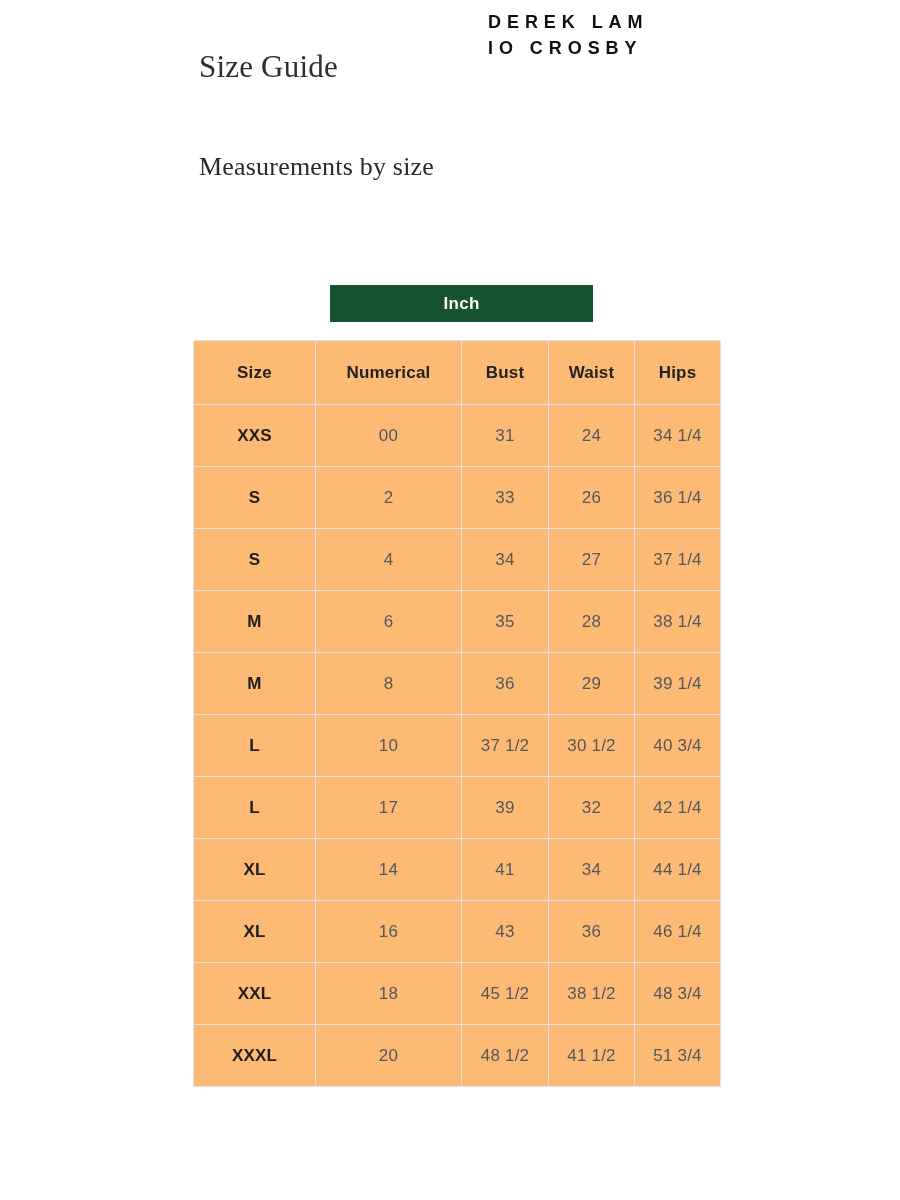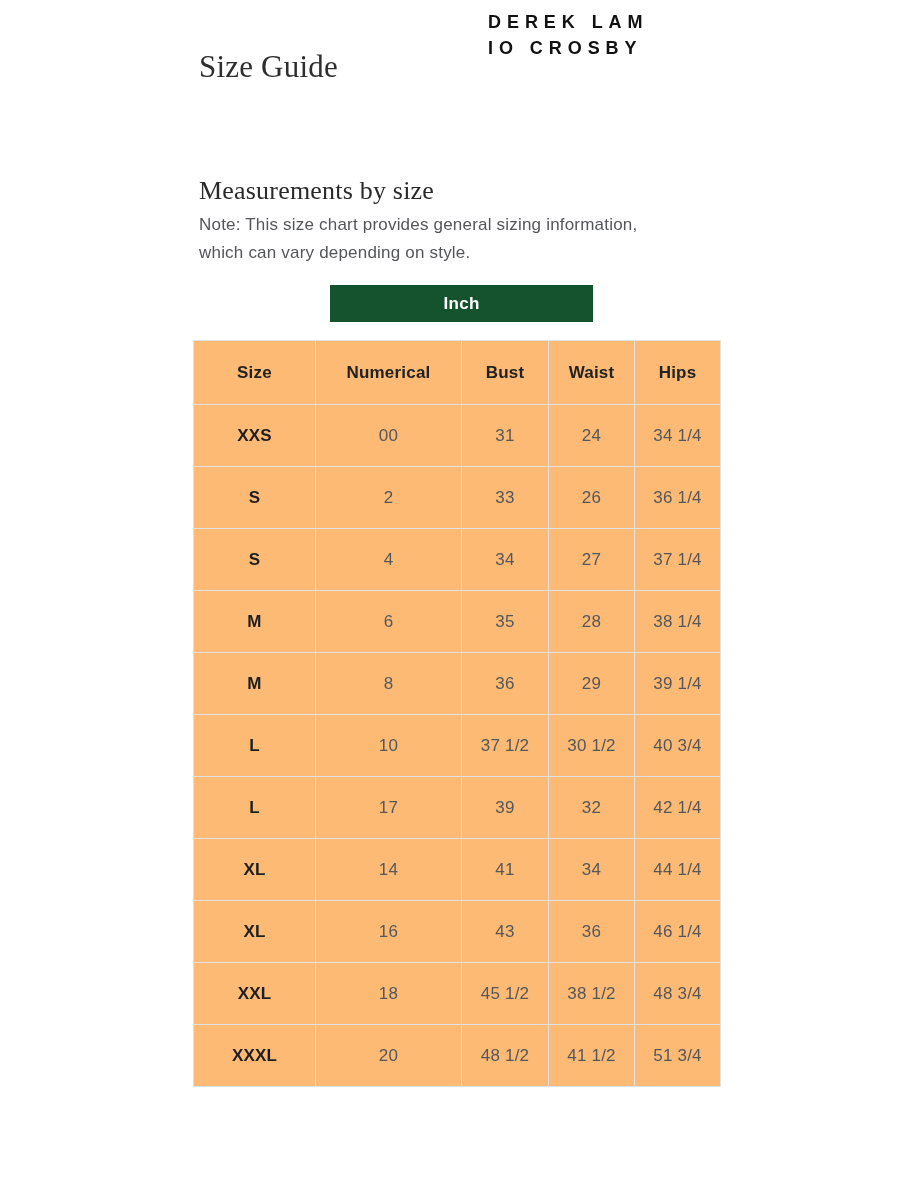--- a/index.html
+++ b/index.html
@@ -33,21 +33,20 @@
     position: absolute; top: 97px; left: 199px;
     font-family: "Liberation Serif", serif;
     font-weight: 400; font-size: 25px; color: #7c7c7c;
     letter-spacing: 0.2px;
   }
   .section-title {
     position: absolute; top: 152px; left: 199px;
     font-family: "Liberation Serif", serif;
     font-weight: 400; font-size: 26px; color: #2a2a2a;
     letter-spacing: 0.2px;
-    margin-top: 24px;
   }
   .note {
     position: absolute; top: 211px; left: 199px; width: 540px;
     font-size: 17px; line-height: 28px; color: #55565a;
     letter-spacing: 0.2px;
   }
 
   .unit-toggle-btn {
     position: absolute; top: 285px; left: 330px;
     width: 263px; height: 37px;
@@ -88,21 +87,20 @@
   <div class="logo">
     <span class="line">DEREK LAM</span>
     <span class="line">IO CROSBY</span>
   </div>
 
   <h1 class="page-title">Size Guide</h1>
 
 
   <h3 class="section-title">Measurements by size</h3>
 
-  <p class="note"><span>Note: This size chart provides general sizing information,</span><br><span>which can vary depending on style.</span></p>
 
   <button class="unit-toggle-btn">Inch</button>
 
   <table class="size-table">
     <colgroup>
       <col class="c-size">
         <col class="c-numerical">
         <col class="c-bust">
         <col class="c-waist">
         <col class="c-hips">

